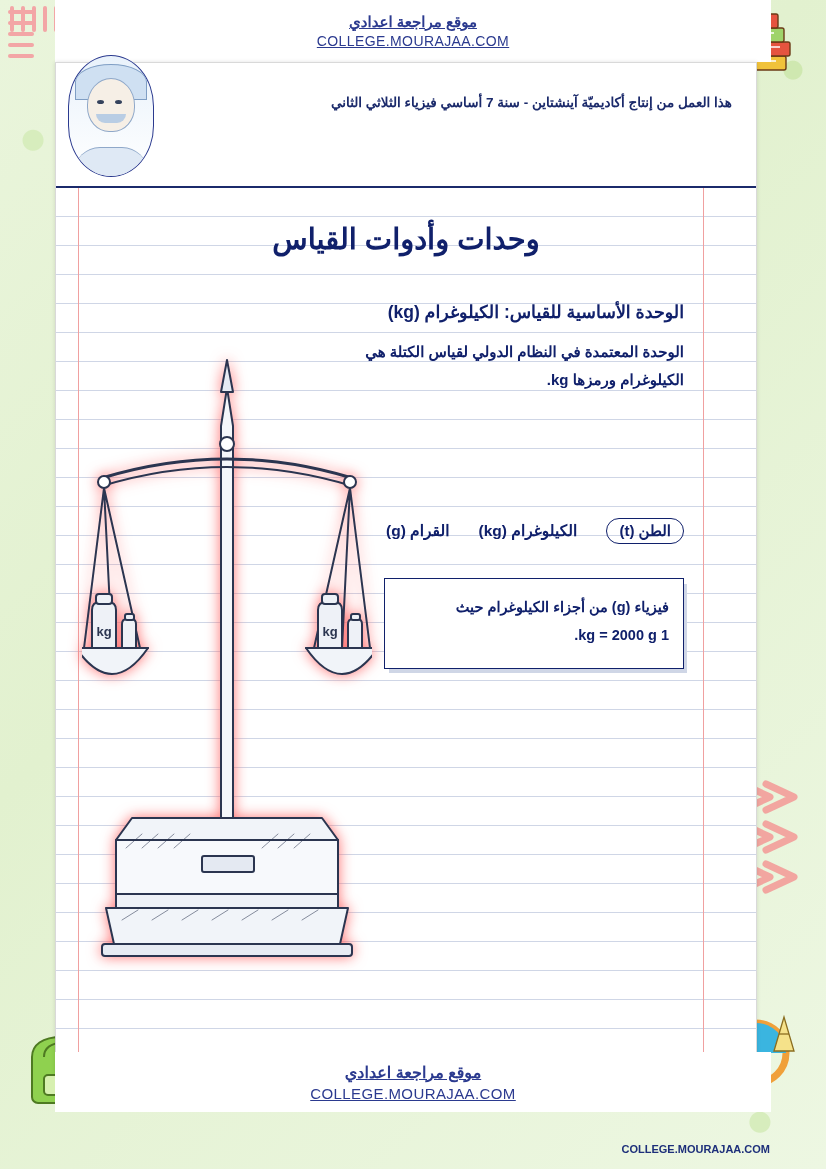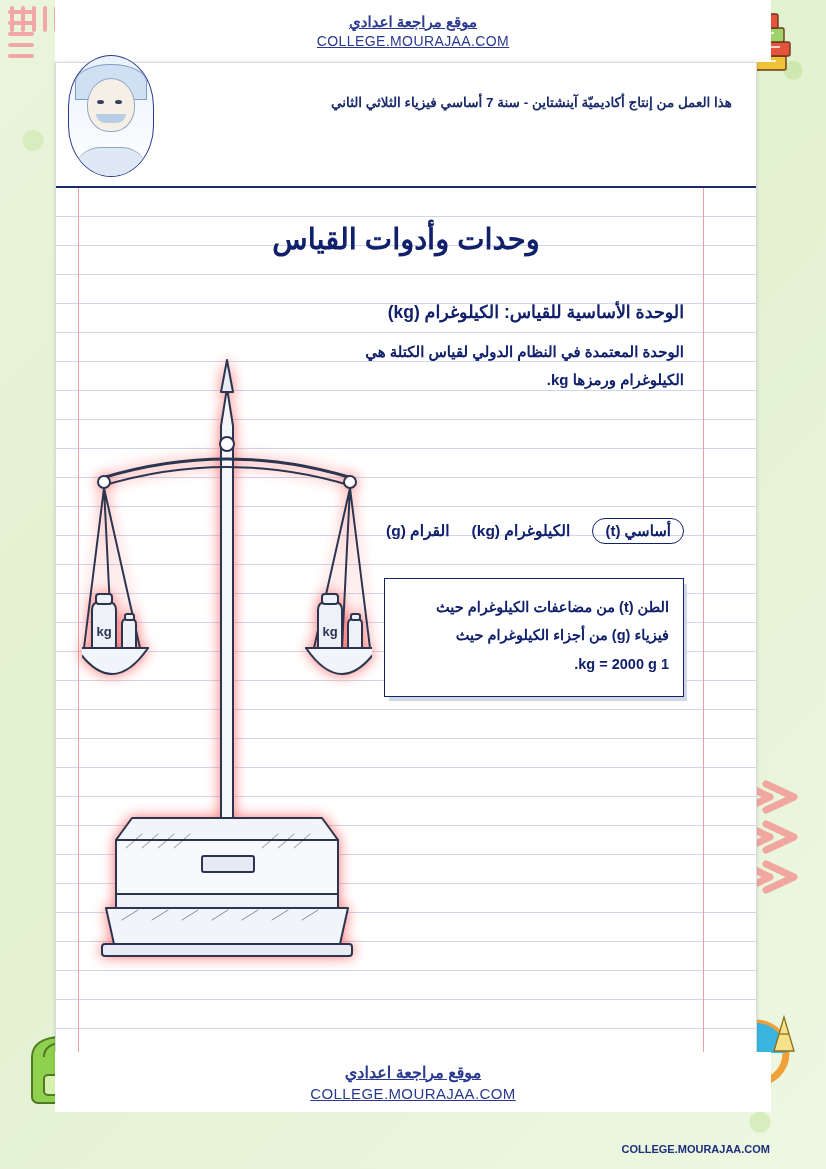--- a/index.html
+++ b/index.html
@@ -260,27 +260,26 @@
   <div class="sheet-body">
     <div class="margin-line"></div>
     <div class="margin-line2"></div>
 
     <div class="doc-title">وحدات وأدوات القياس</div>
 
     <div class="txt-block h2" style="top:110px;left:300px;">الوحدة الأساسية للقياس: الكيلوغرام (kg)</div>
     <div class="txt-block p" style="top:150px;left:300px;">الوحدة المعتمدة في النظام الدولي لقياس الكتلة هي الكيلوغرام ورمزها kg.</div>
 
     <div class="units-row">
-      <span class="pill">أساسي (t)</span>
+      <span class="pill">الطن (t)</span>
       <span>الكيلوغرام (kg)</span>
       <span>القرام (g)</span>
     </div>
 
     <div class="note-box">
-      <div>الطن (t) من مضاعفات الكيلوغرام حيث</div>
       <div>فيزياء (g) من أجزاء الكيلوغرام حيث</div>
       <div>1 kg = 2000 g.</div>
     </div>
 
 
     <div class="scale">
       <svg width="290" height="640" viewBox="0 0 290 640">
         <g stroke="#2b3550" stroke-width="2" fill="none" stroke-linecap="round" stroke-linejoin="round">
 
           <path d="M145 40 L139 78 L139 470 L151 470 L151 78 Z" fill="#f4f6fa"></path>

